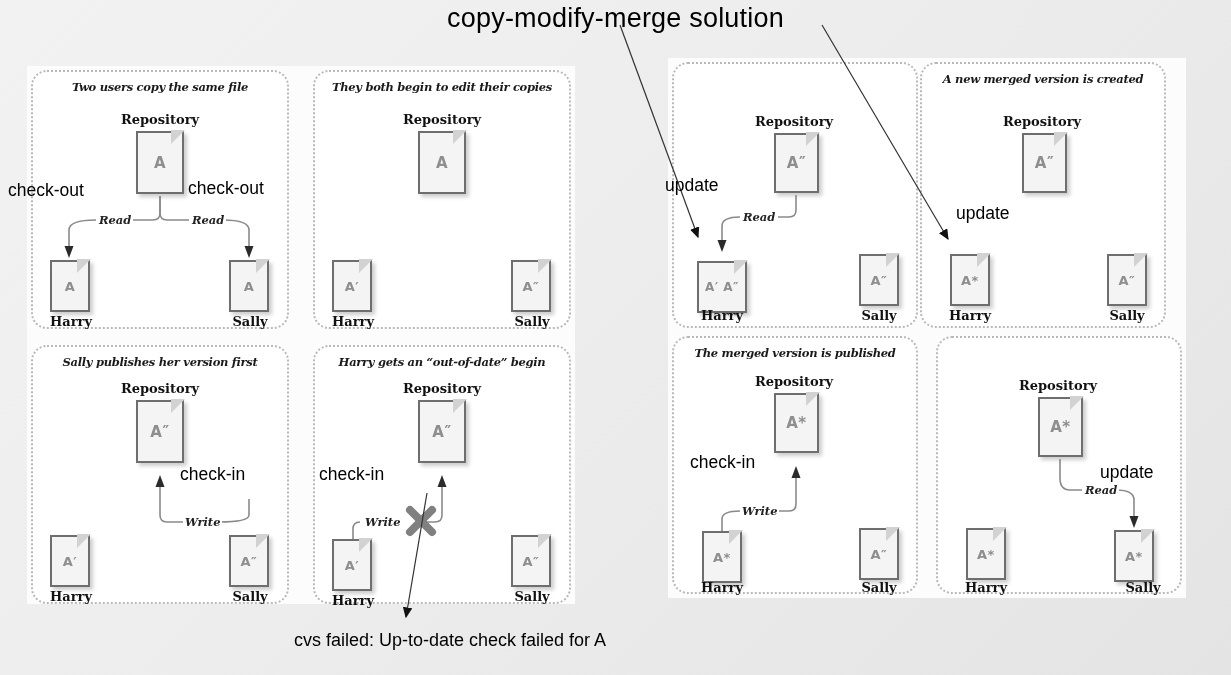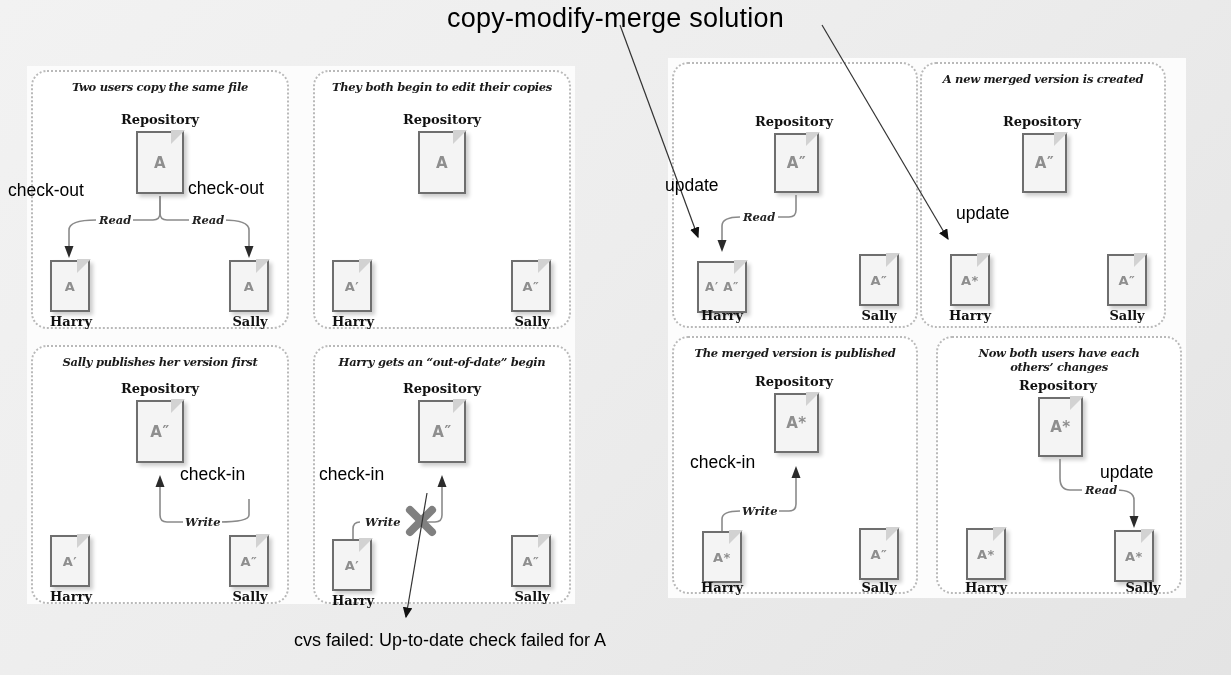--- a/index.html
+++ b/index.html
@@ -295,24 +295,20 @@
 
     <div class="doc small" style="left:185px;top:190px;width:40px;height:52px;">
       <div class="sheet"></div>
         <div class="fold2"></div>
       <div class="label">A″</div>
     </div>
     <div class="node-cap" style="left:167px;top:242px;width:76px;">Sally</div>
   </div>
 
   <div class="panel" style="left:268px;top:278px;width:242px;height:254px;">
-    <div class="panel-title two-line">
-      <span>Now both users have each</span><br>
-      <span>others’ changes</span>
-    </div>
 
     <div class="node-cap" style="left:55px;top:40px;width:130px;">Repository</div>
     <div class="doc" style="left:100px;top:59px;width:45px;height:60px;">
       <div class="sheet"></div>
         <div class="fold2"></div>
       <div class="label">A*</div>
     </div>
 
     <svg class="wires">
       <path d="M122,121 L122,140 Q122,152 132,152 L144,152" fill="none" stroke="#8a8a8a" stroke-width="1.6"></path>

